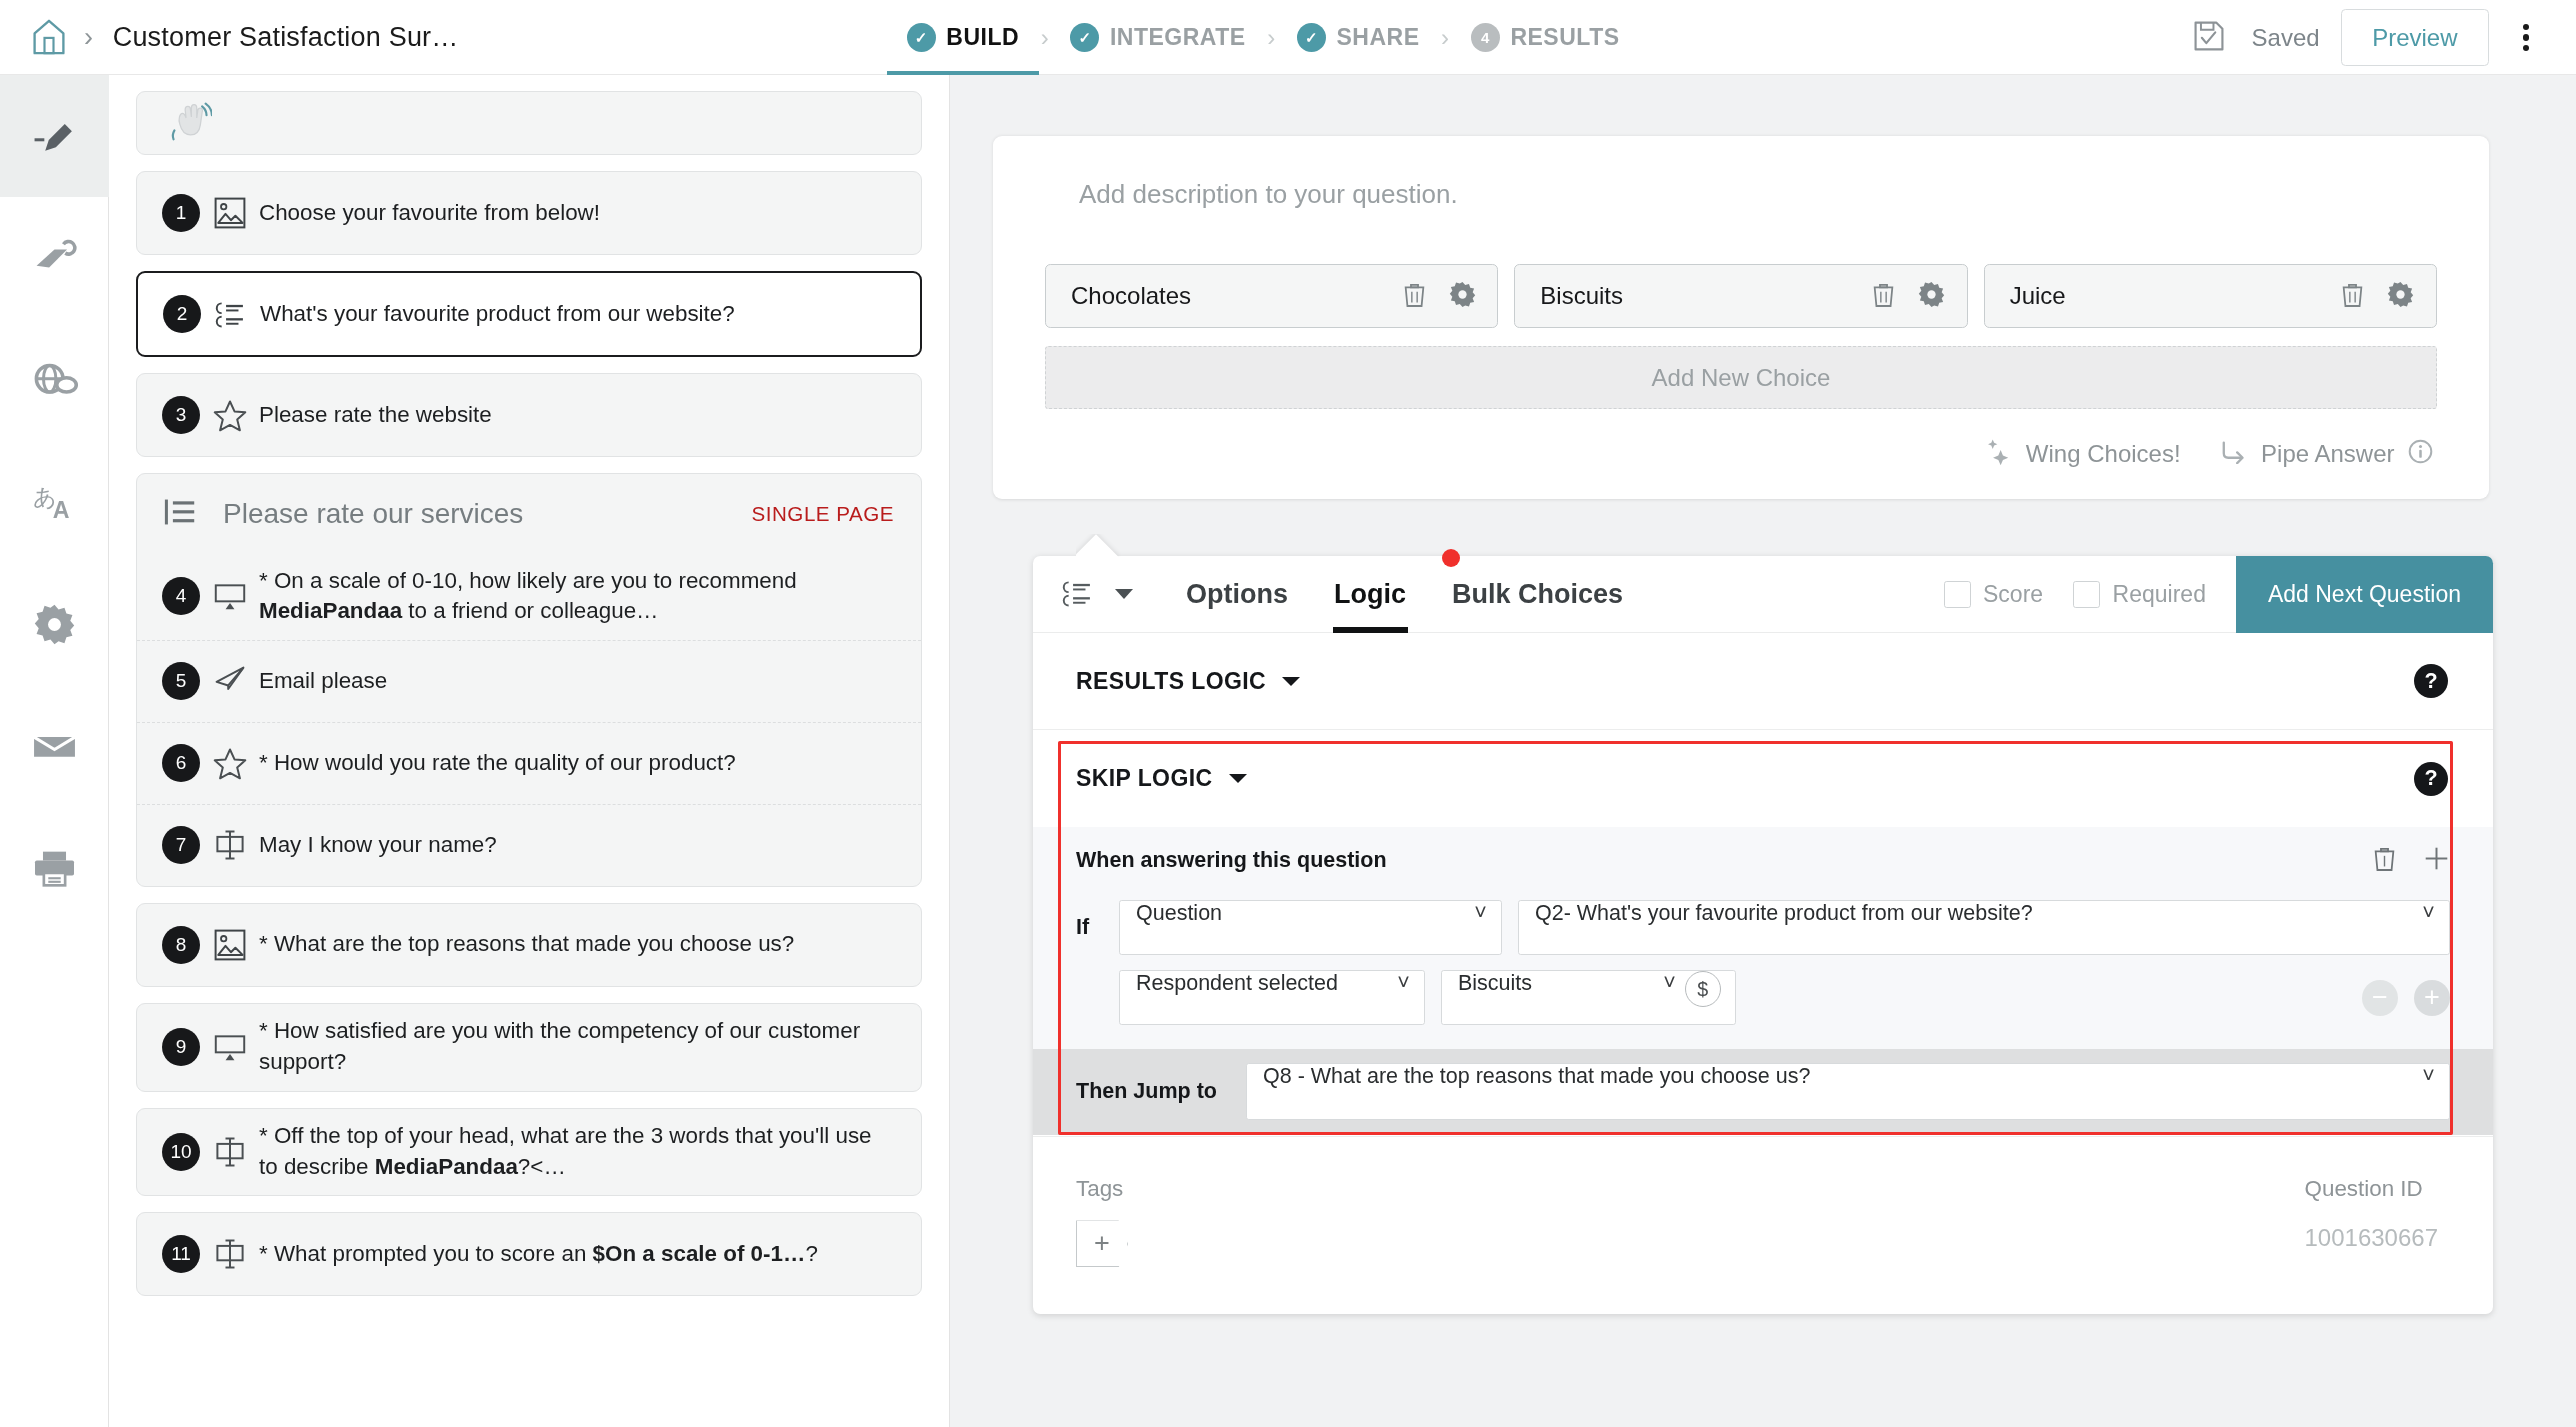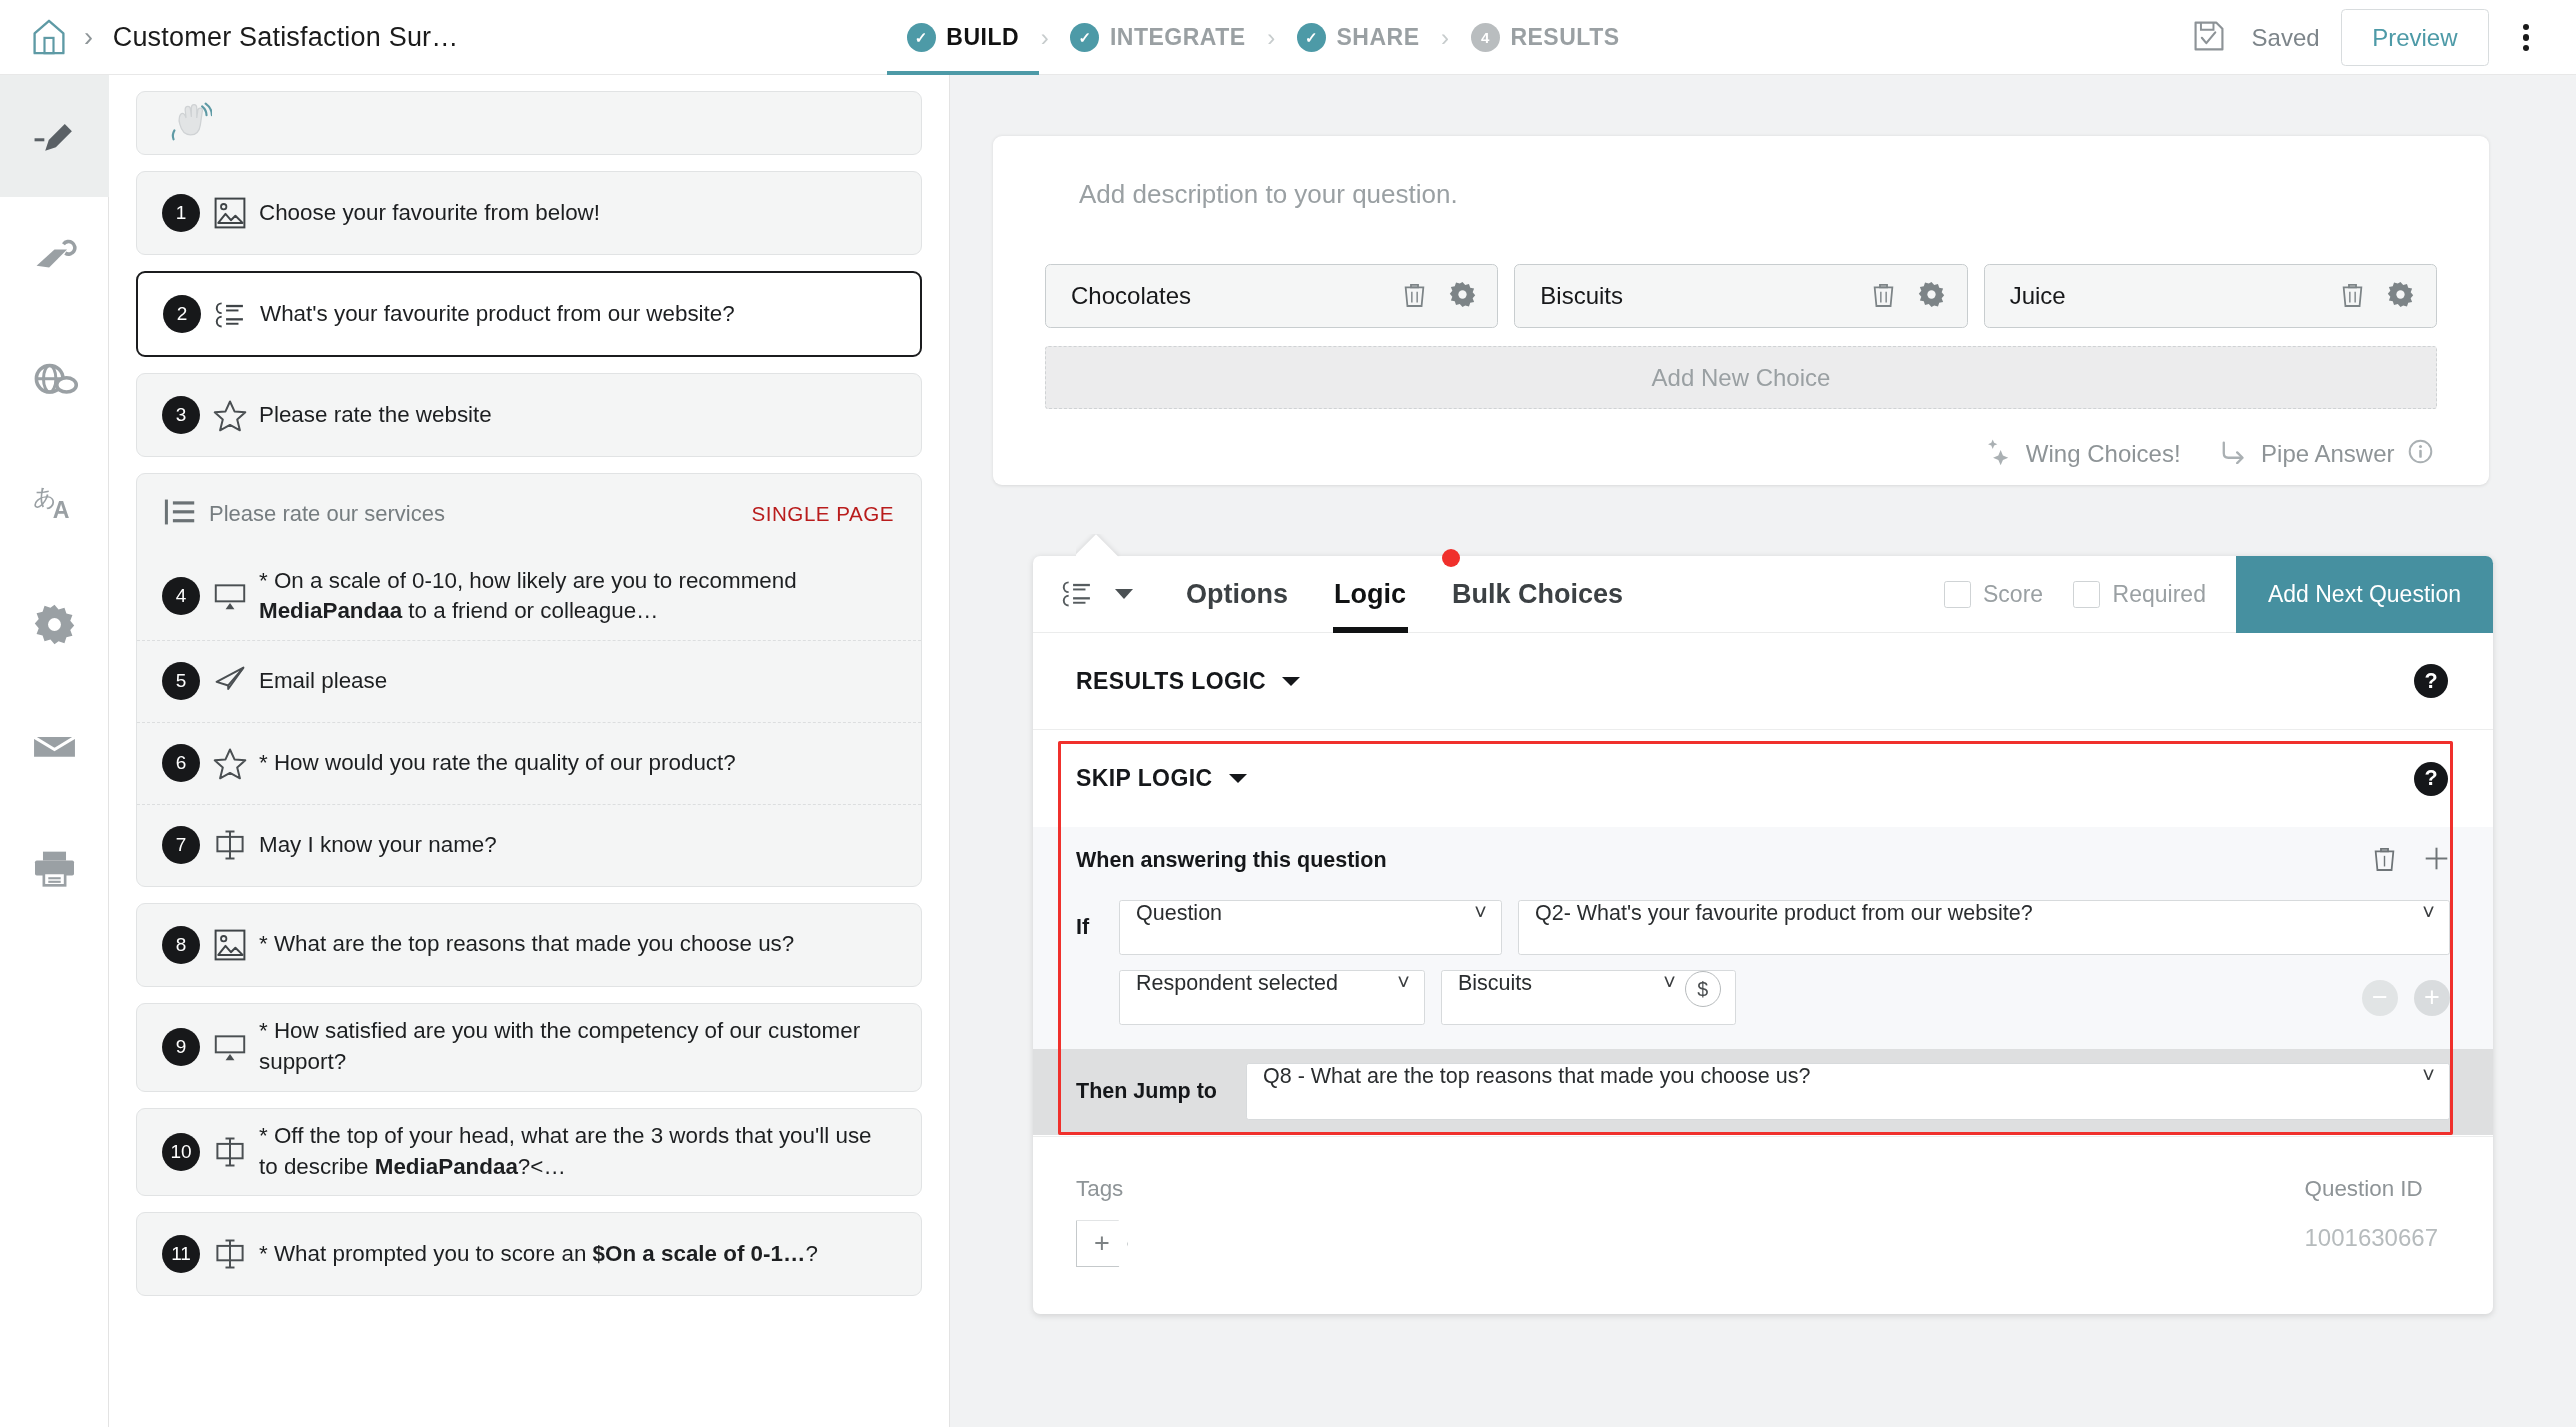--- a/index.html
+++ b/index.html
@@ -82,21 +82,21 @@
   .qicon{ width:59px; flex:0 0 59px; display:flex; align-items:center; justify-content:center; }
   .qtext{ font-size:22.4px; color:#1d1f21; line-height:1.38; }
   .qtext .req{ color:#1d1f21; }
   .qtext b{ font-weight:bold; }
   .card.selected{
     background:#fff; border:2.7px solid #1b1c1e;
   }
   .grouphead{
     display:flex; align-items:center; height:79px; padding:0 27px 0 25px;
   }
-  .grouphead .ghtxt{ font-size:22px; color:#767d80; margin-left:11px; flex:1; }
+  .grouphead .ghtxt{ font-size:28px; color:#767d80; margin-left:25px; flex:1; }
   .grouphead .ghtag{ font-size:20.6px; color:#b91c1c; letter-spacing:0.5px; }
 
   
   .canvas{
     position:absolute; left:950px; top:75px; width:1626px; height:1352px;
     background:#f1f2f3; overflow:hidden;
   }
   .qcard{
     position:absolute; left:43px; top:61px; width:1496px; background:#fff;
     border-radius:9px; box-shadow:0 0.9px 3.6px rgba(0,0,0,.10);
@@ -115,21 +115,21 @@
   .choice .cname{ font-size:24px; color:#17181a; flex:1; }
   .choice .cact{ display:flex; align-items:center; gap:23px; }
   .addchoice{
     margin:18px 52px 0 52px; height:63px; background:#ececed;
     border:1.8px dashed #cfd2d4; border-radius:3.6px;
     display:flex; align-items:center; justify-content:center;
     font-size:24px; color:#9aa0a3; cursor:pointer;
   }
   .wingrow{
     display:flex; align-items:center; justify-content:flex-end; gap:39px;
-    padding:27px 55px 13px 0; 
+    padding:27px 55px 27px 0; 
   }
   .wing{ display:flex; align-items:center; gap:12.5px; font-size:24px; color:#8e9497; cursor:pointer;}
   .pipe{ display:flex; align-items:center; gap:12.5px; font-size:24px; color:#8e9497; cursor:pointer;}
 
   
   .ppanel{
     position:absolute; left:1033px; top:556px; width:1460px; background:#fff;
     border-radius:7.2px; box-shadow:0 1.8px 6.3px rgba(0,0,0,.13);
   }
   .ppanel .notch{

